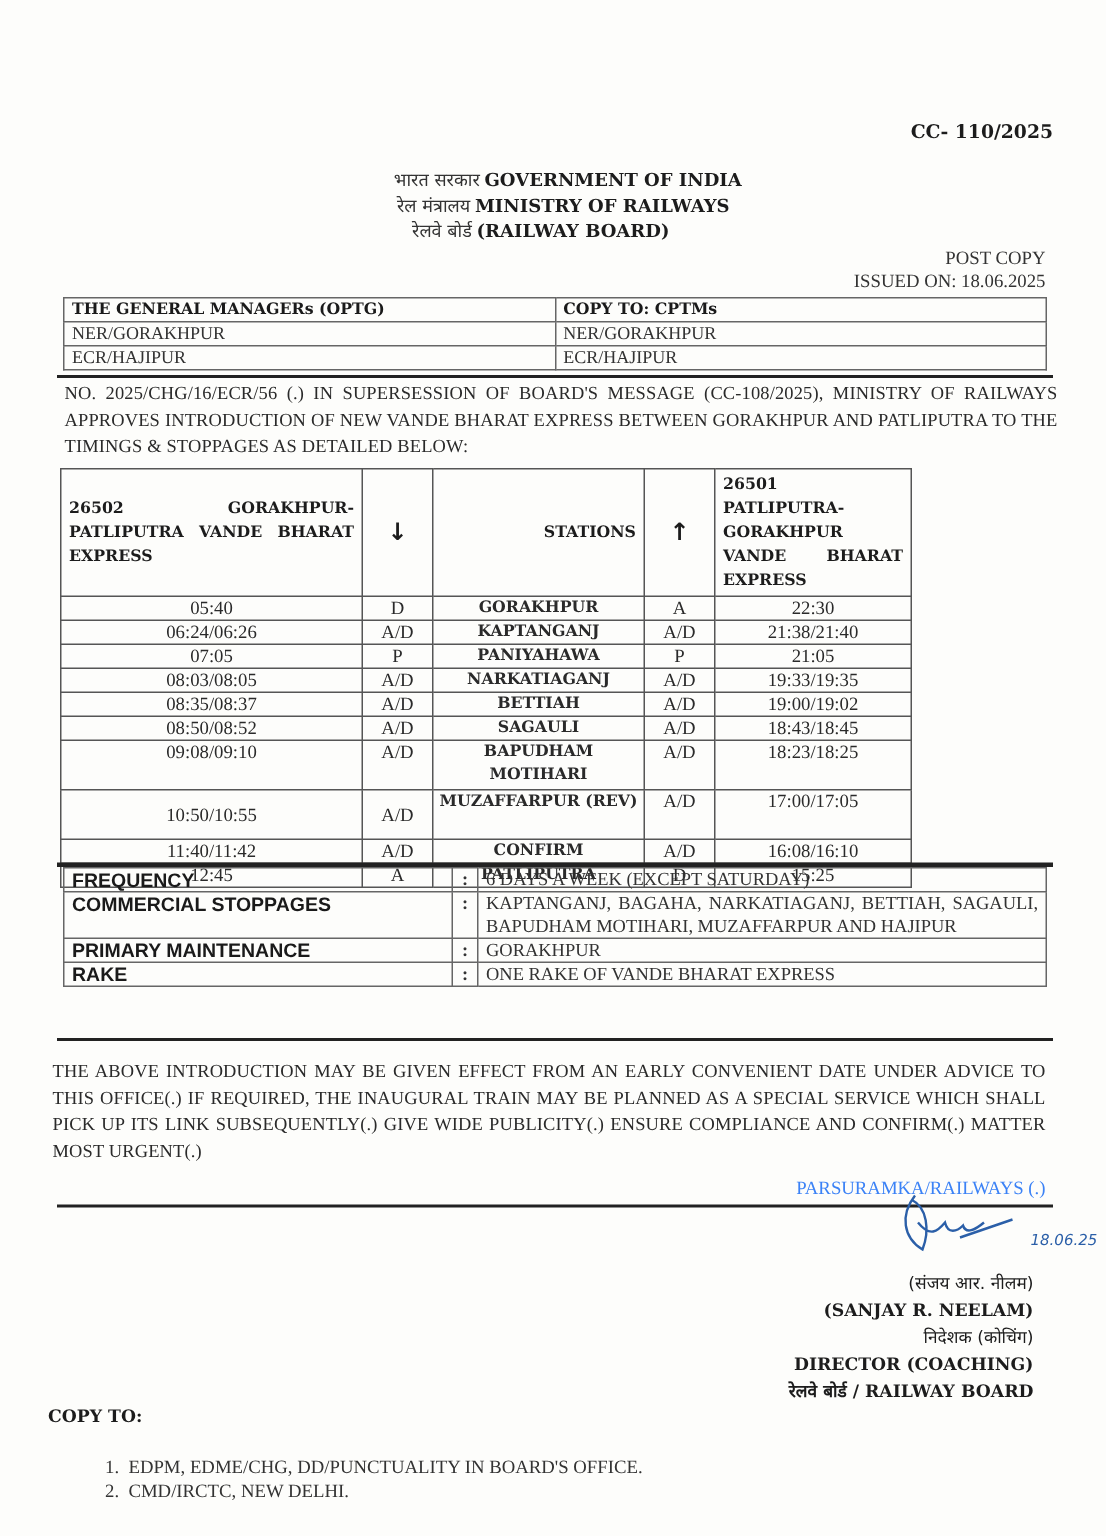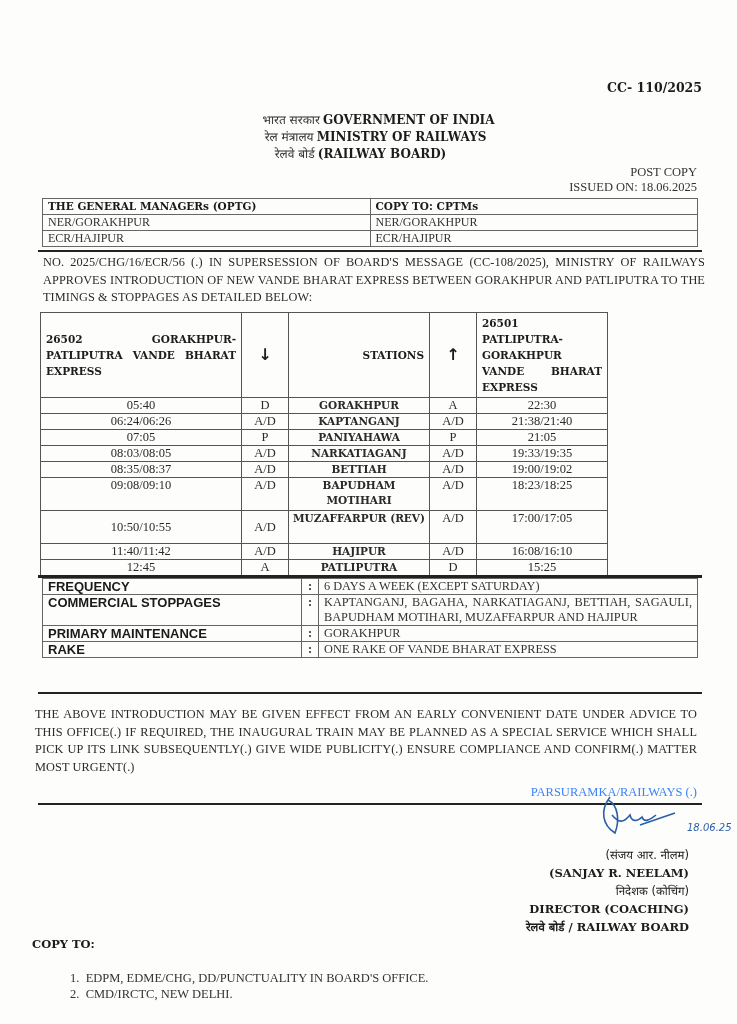--- a/index.html
+++ b/index.html
@@ -124,37 +124,44 @@
     <td>19:33/19:35</td>
   </tr>
   <tr>
     <td>08:35/08:37</td>
     <td>A/D</td>
     <td class="stn">BETTIAH</td>
     <td>A/D</td>
     <td>19:00/19:02</td>
   </tr>
   <tr>
+    <td>08:50/08:52</td>
+    <td>A/D</td>
+    <td class="stn">SAGAULI</td>
+    <td>A/D</td>
+    <td>18:43/18:45</td>
+  </tr>
+  <tr>
     <td style="height:32px">09:08/09:10</td>
     <td>A/D</td>
     <td class="stn">BAPUDHAM MOTIHARI</td>
     <td>A/D</td>
     <td>18:23/18:25</td>
   </tr>
   <tr>
     <td style="height:32px; vertical-align:middle;">10:50/10:55</td>
     <td style="vertical-align:middle;">A/D</td>
     <td class="stn">MUZAFFARPUR (REV)</td>
     <td>A/D</td>
     <td>17:00/17:05</td>
   </tr>
   <tr>
     <td>11:40/11:42</td>
     <td>A/D</td>
-    <td class="stn">HAJIPUR</td>
+    <td class="stn">CONFIRM</td>
     <td>A/D</td>
     <td>16:08/16:10</td>
   </tr>
   <tr>
     <td>12:45</td>
     <td>A</td>
     <td class="stn">PATLIPUTRA</td>
     <td>D</td>
     <td>15:25</td>
   </tr>

